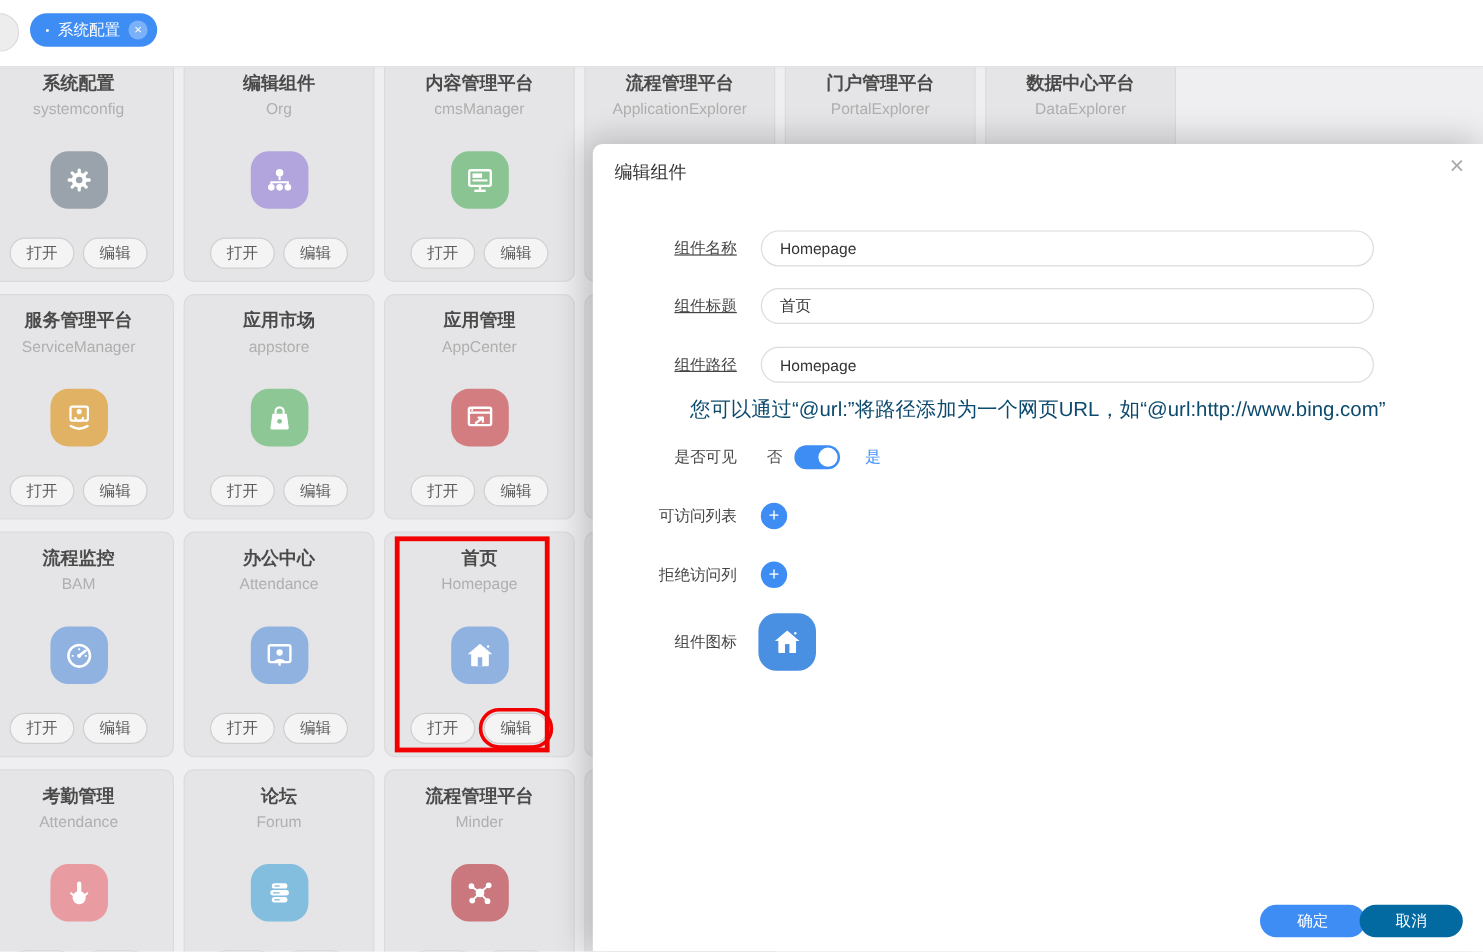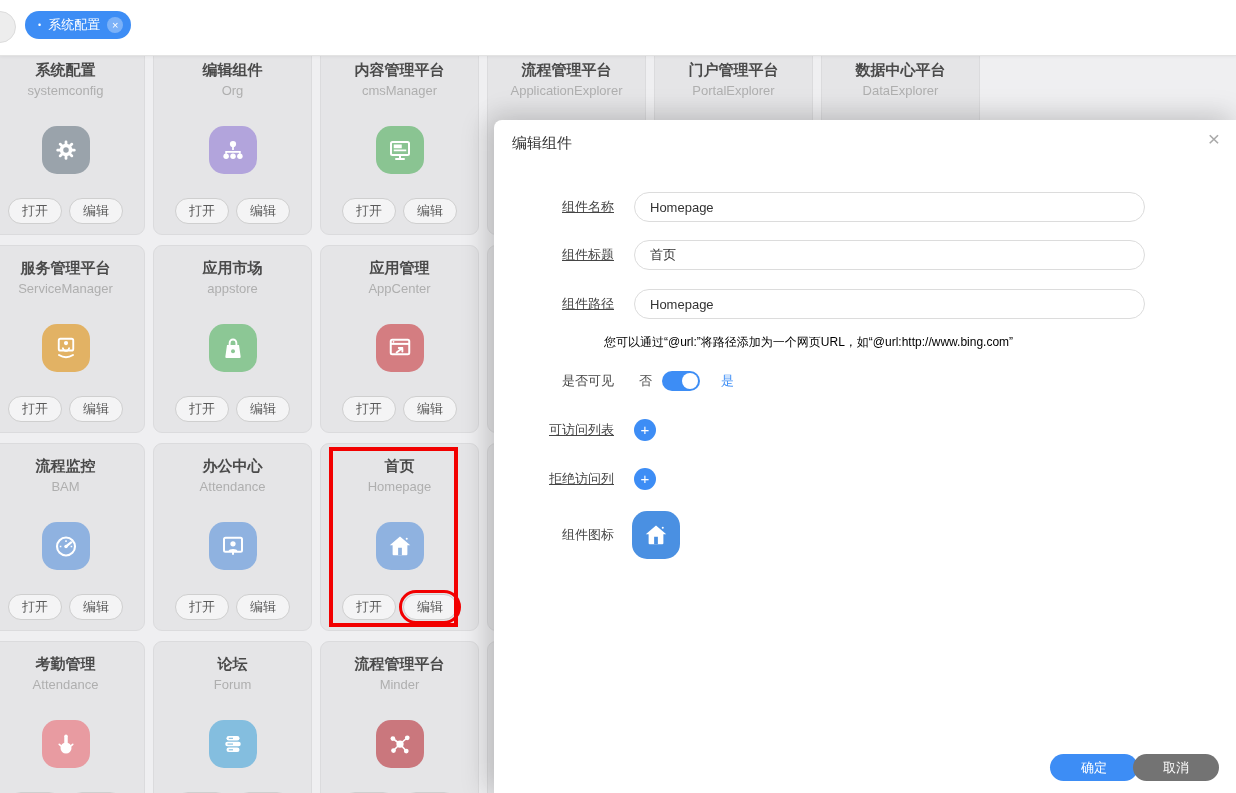--- a/index.html
+++ b/index.html
@@ -42,39 +42,39 @@
     border:4px solid var(--red);pointer-events:none;z-index:3;}
   .edit-hl{outline:3px solid var(--red);outline-offset:1px;}
   
   .modal{position:absolute;left:494px;top:120px;right:0;bottom:0;background:#fff;z-index:30;
     border-radius:8px 0 0 0;box-shadow:-10px 0 26px rgba(0,0,0,.13),0 -10px 26px rgba(0,0,0,.08);}
   .m-title{position:absolute;left:18px;top:14px;font-size:15px;color:#333;font-weight:500;}
   .m-close{position:absolute;right:11px;top:8px;font-size:21px;color:#a9a9a9;cursor:pointer;
     width:22px;height:22px;text-align:center;line-height:22px;}
   .m-row{position:absolute;left:0;right:0;}
   .f-label{position:absolute;left:40px;width:80px;text-align:right;font-size:13px;color:#454545;}
-  .lh30{line-height:30px;text-decoration:underline;} .lh20{line-height:20px;} .lh22{line-height:22px;text-decoration:underline;}
+  .lh30{line-height:30px;text-decoration:underline;} .lh20{line-height:20px;} .lh22{line-height:22px;}
   .m-input{position:absolute;left:140px;width:511px;height:30px;box-sizing:border-box;
     border:1px solid #dcdcdc;border-radius:15px;background:#fff;font-size:13px;color:#333;
     padding:0 15px;outline:none;font-family:inherit;}
-  .m-hint{position:absolute;left:110px;font-size:12px;color:#000000;line-height:16px;}
+  .m-hint{position:absolute;left:81px;font-size:17px;color:#0c4a6e;line-height:16px;}
   .tog-off{position:absolute;left:145px;font-size:13px;color:#555;}
   .toggle{position:absolute;left:168px;top:0;width:38px;height:20px;border-radius:10px;
     background:var(--accent);cursor:pointer;}
   .toggle .knob{position:absolute;right:2px;top:2px;width:16px;height:16px;border-radius:50%;background:#fff;}
   .tog-on{position:absolute;left:227px;font-size:13px;color:var(--accent);}
   .plus-btn{position:absolute;left:140px;top:0;width:22px;height:22px;border-radius:50%;border:none;
     background:var(--accent);color:#fff;font-size:15px;line-height:22px;text-align:center;
     padding:0;cursor:pointer;font-family:inherit;}
   .icon-preview{position:absolute;left:138px;top:0;width:48px;height:48px;border-radius:15px;
     display:flex;align-items:center;justify-content:center;cursor:pointer;}
   .m-btn{position:absolute;bottom:12px;height:27px;border:none;border-radius:13.5px;
     color:#fff;font-size:13px;cursor:pointer;font-family:inherit;padding:0;}
   .btn-ok{right:98px;width:88px;background:var(--accent);}
-  .btn-cancel{right:17px;width:86px;background:#737373;}
+  .btn-cancel{right:17px;width:86px;background:#0369a1;}
 </style>
 </head>
 <body style="--accent: #3d8df5; --red: #f20000;">
 
 <div class="grid" id="grid">
     <div class="card" style="grid-row-start: 1; grid-column-start: 1;">
     <div class="c-title">系统配置</div>
     <div class="c-sub">systemconfig</div>
     <div class="c-icon" style="background: rgb(154, 163, 171);">
         <svg width="30" height="30" viewBox="0 0 24 24">

